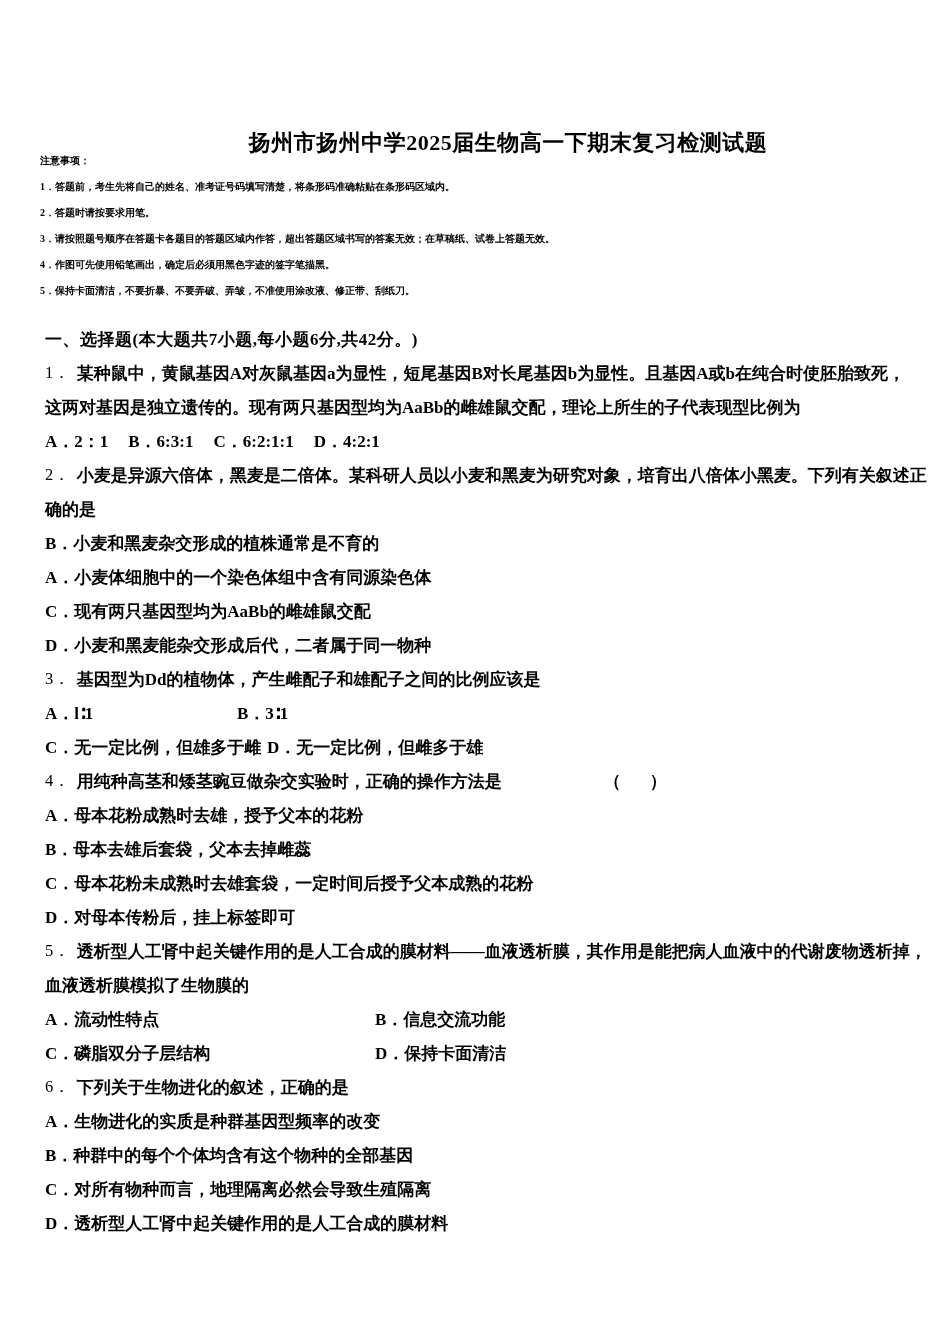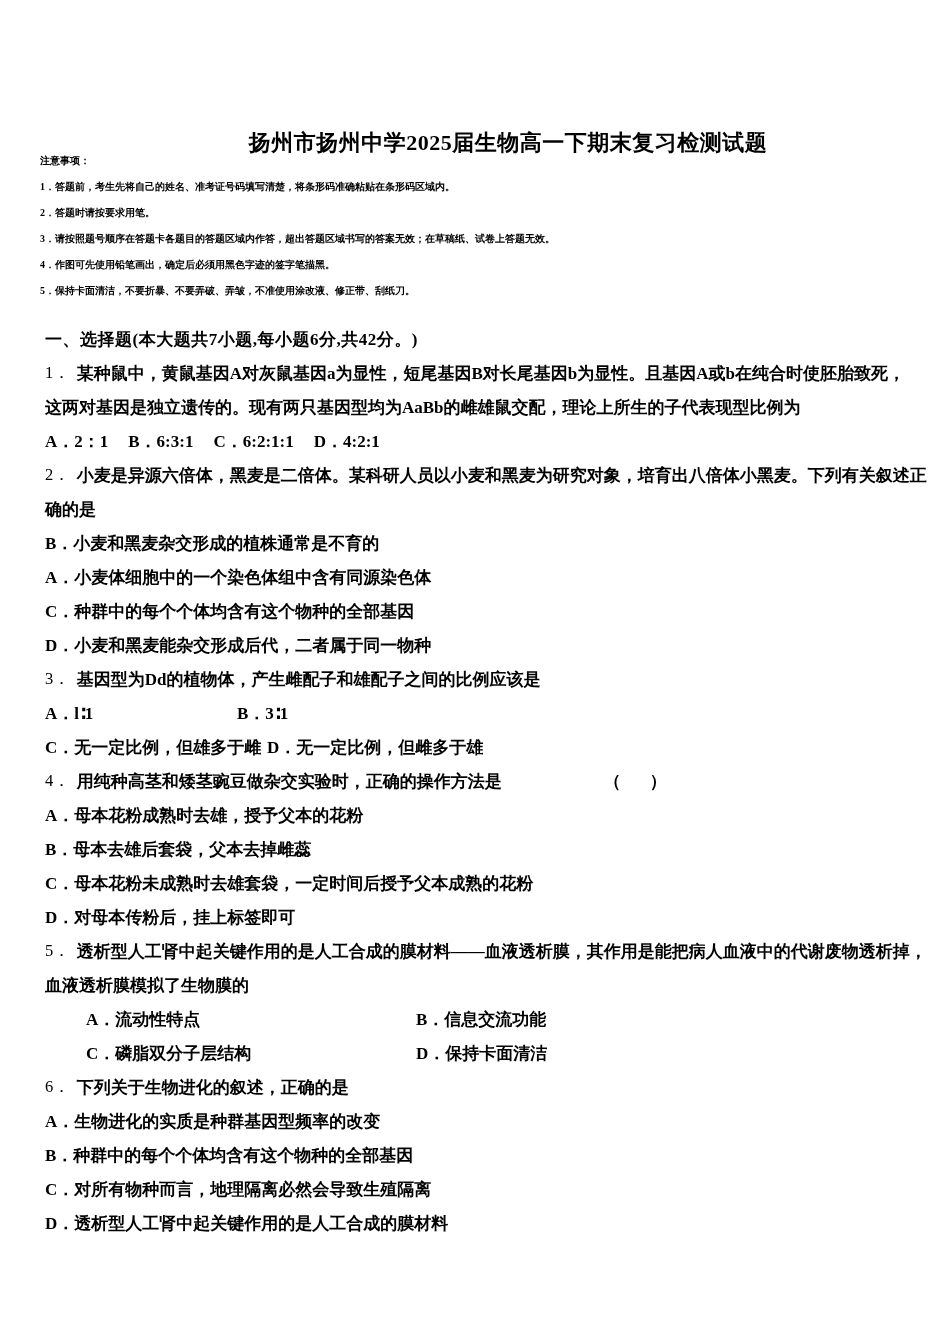--- a/index.html
+++ b/index.html
@@ -14,21 +14,21 @@
     margin:16px;position:absolute;top:112px;left:17px;width:100%;
     text-align:center;font-size:22px;font-weight:bold;letter-spacing:0.5px;
   }
   .notice{position:absolute;top:148px;left:40px;right:36px;font-size:10px;}
   .notice .nline{height:26px;line-height:26px;white-space:nowrap;}
   .main{position:absolute;top:322px;left:45px;right:19px;font-size:17px;}
   .line{height:34px;display:flex;align-items:center;white-space:nowrap;}
   .qnum{font-weight:normal;font-size:16.5px;margin-right:7px;}
   .col192{display:inline-block;width:192px;flex:0 0 192px;}
   .col222{display:inline-block;width:222px;flex:0 0 222px;}
-  .col330{display:inline-block;width:330px;flex:0 0 330px;margin-left:41px;}
+  .col330{display:inline-block;width:330px;flex:0 0 330px;}
   .opt-inline{margin-right:20px;}
   .parens{margin-left:102px;letter-spacing:6px;}
   .section-heading{letter-spacing:0.5px;}
 </style>
 </head>
 <body>
 
 <div class="page">
 
   <h1 class="title">扬州市扬州中学2025届生物高一下期末复习检测试题</h1>
@@ -67,21 +67,21 @@
     <div class="line">
       <span>确的是</span>
     </div>
     <div class="line">
       <span>B．小麦和黑麦杂交形成的植株通常是不育的</span>
     </div>
     <div class="line">
       <span>A．小麦体细胞中的一个染色体组中含有同源染色体</span>
     </div>
     <div class="line">
-      <span>C．种群中的每个个体均含有这个物种的全部基因</span>
+      <span>C．现有两只基因型均为AaBb的雌雄鼠交配</span>
     </div>
     <div class="line">
       <span>D．小麦和黑麦能杂交形成后代，二者属于同一物种</span>
     </div>
 
     <div class="line">
       <span class="qnum">3．</span>
       <span>基因型为Dd的植物体，产生雌配子和雄配子之间的比例应该是</span>
     </div>
     <div class="line">

